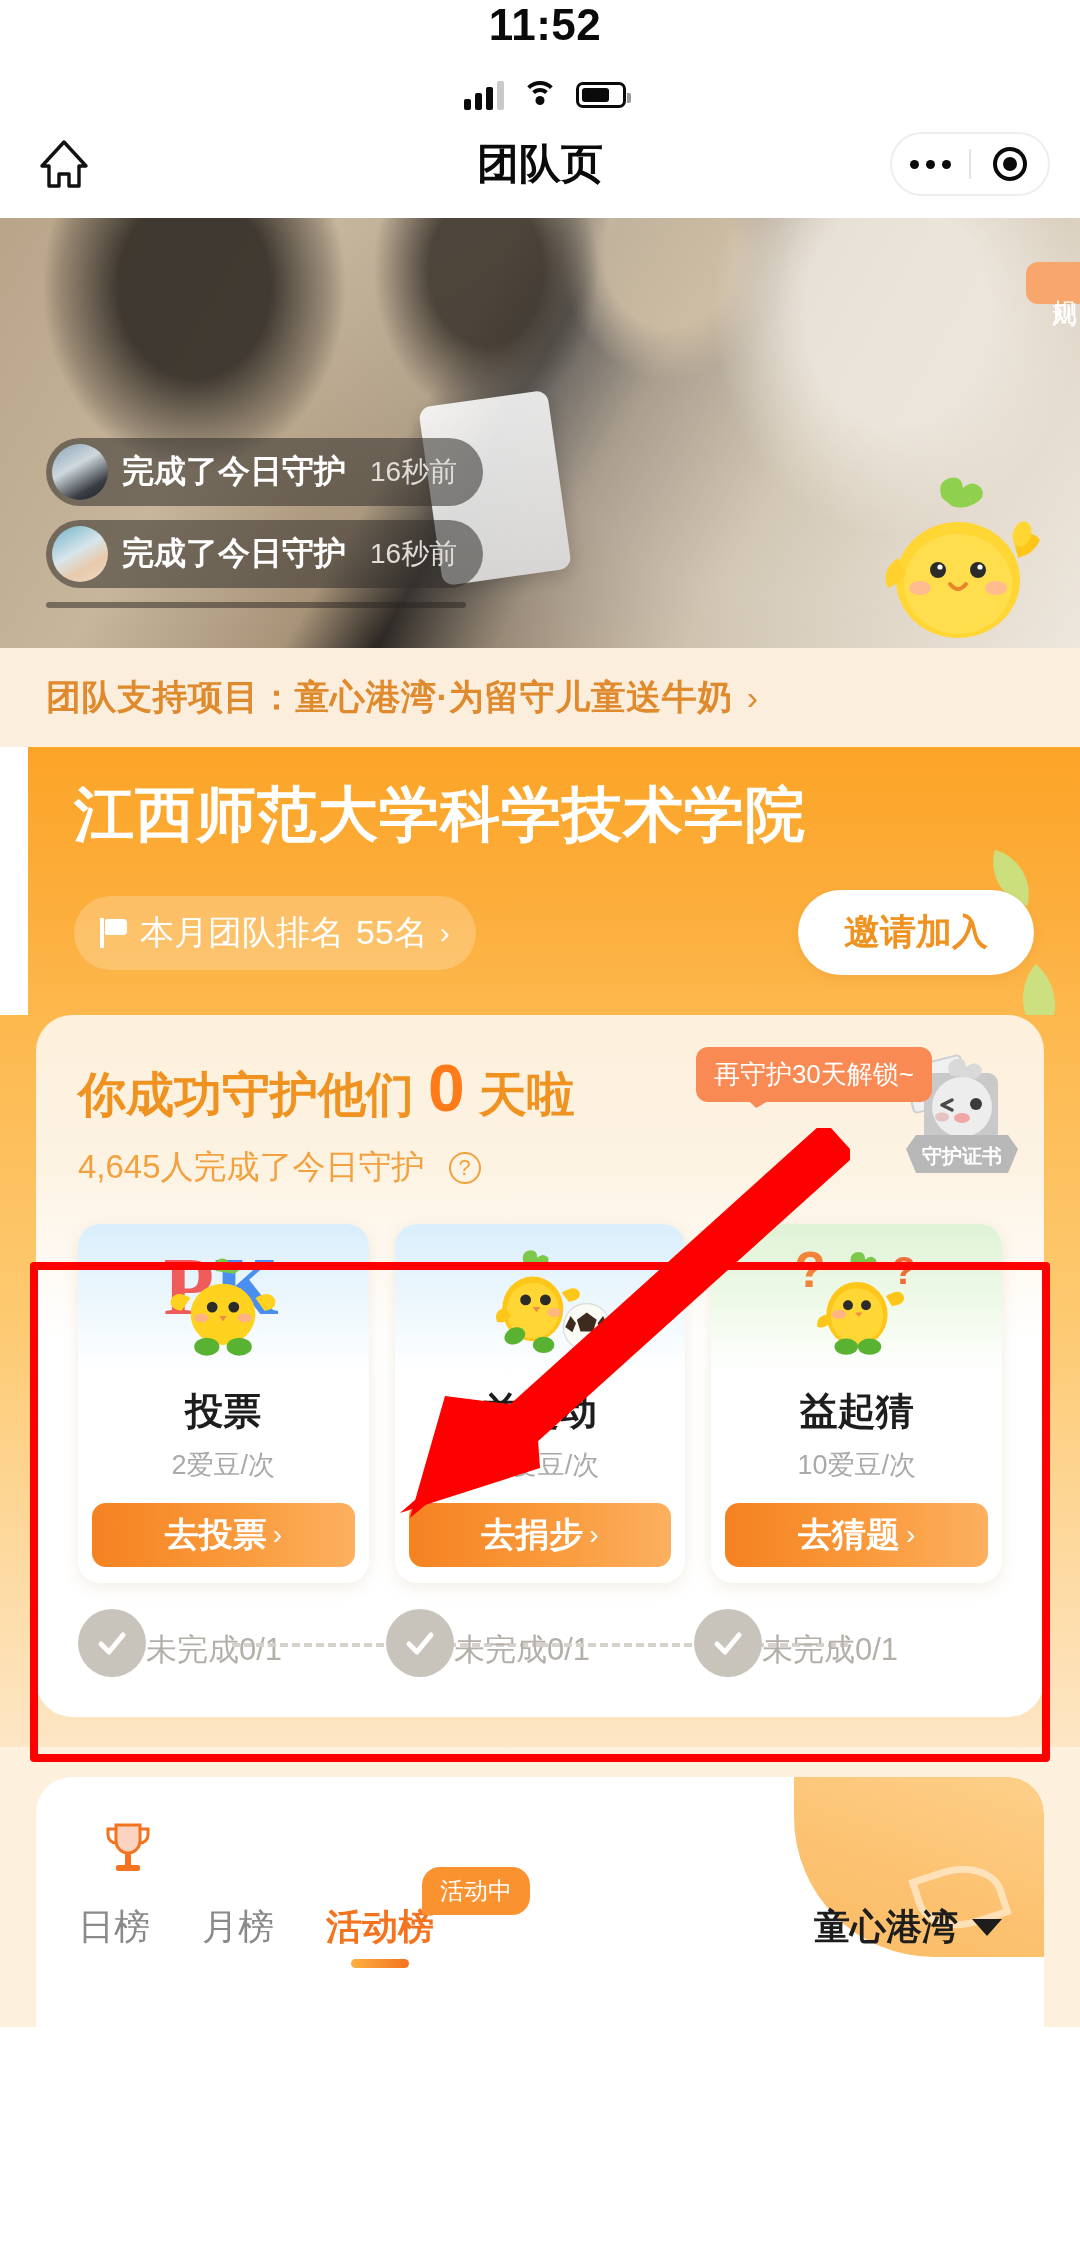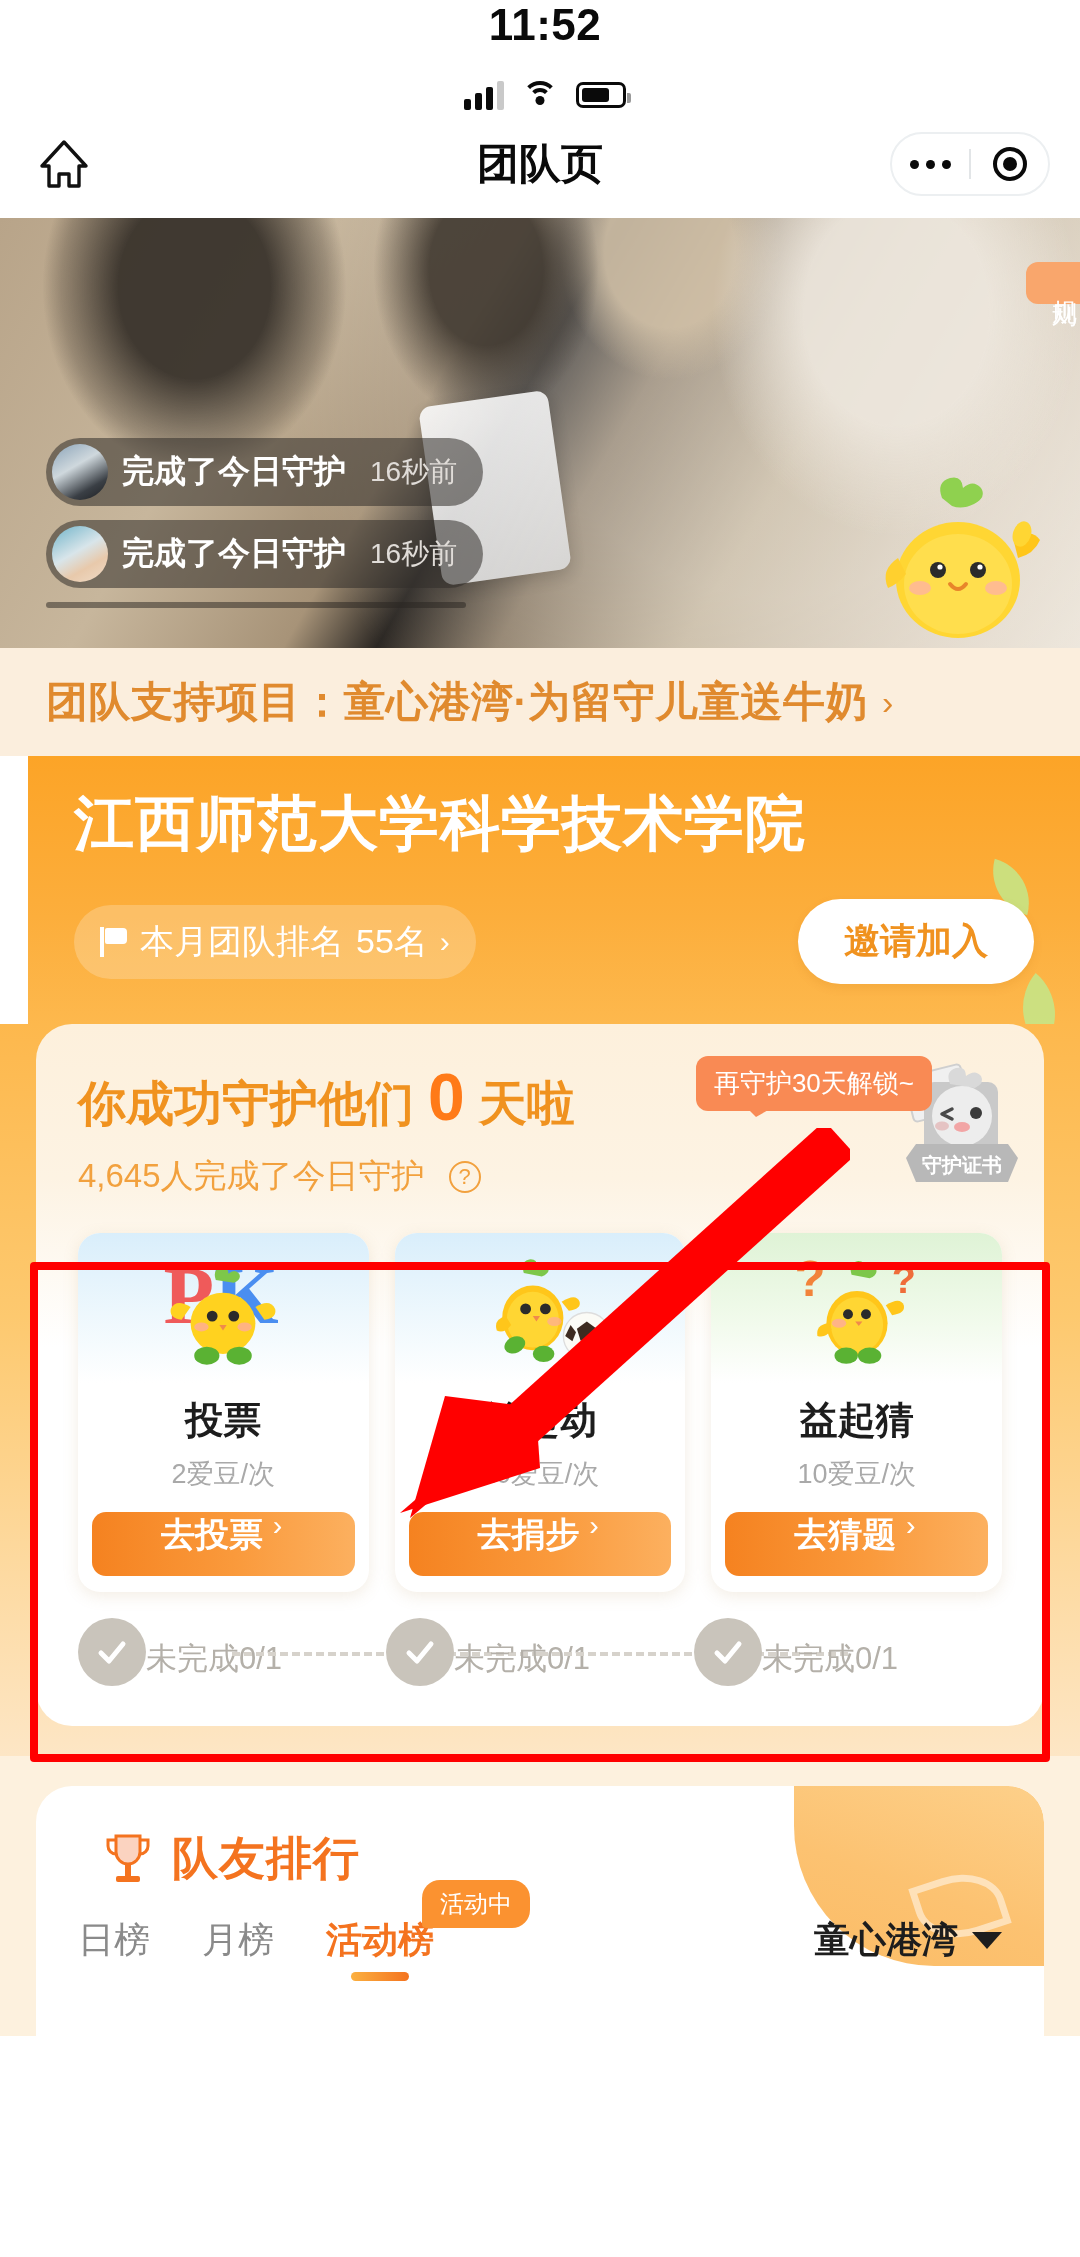--- a/index.html
+++ b/index.html
@@ -76,21 +76,21 @@
   .av1 { background:linear-gradient(150deg,#8aa3b8 0%,#cfd8dd 40%,#3a3f45 75%,#1b1d20 100%); }
   .av2 { background:linear-gradient(150deg,#6fb3c9 0%,#d8e5ea 45%,#e8c9ab 70%,#f0dcc8 100%); }
   .toast-txt { font-size:32px; color:#fff; font-weight:600; white-space:nowrap; }
   .toast-time { font-size:28px; color:#e0dcd8; margin-left:10px; font-weight:400; }
   .toast-bar { width:420px; height:6px; background:rgba(40,36,32,.5); border-radius:4px; margin-top:8px; }
   .chick-hero { position:absolute; right:36px; bottom:-4px; width:190px; height:180px; z-index:4; }
 
   
   .proj { background:#fbeedd; padding:26px 46px; display:flex; align-items:center;
     position:relative; z-index:3; }
-  .proj-txt { font-size:42px; color:#e08a2e; font-weight:700; letter-spacing:.5px; }
+  .proj-txt { font-size:35px; color:#e08a2e; font-weight:700; letter-spacing:.5px; }
   .proj-arr { font-size:34px; color:#e08a2e; margin-left:14px; font-weight:400; }
 
   
   .team { background:linear-gradient(180deg,#fca427 0%,#fcae3c 60%,#fdb84d 100%);
     padding:28px 46px 40px; position:relative; overflow:hidden;margin-left:28px; }
   .leaf { position:absolute; background:#c3e88a; border-radius:0 100% 0 100%; opacity:.85; }
   .lf1 { width:46px; height:46px; right:46px; top:108px; transform:rotate(15deg); }
   .lf2 { width:40px; height:40px; right:120px; top:176px; transform:rotate(-20deg); }
   .lf3 { width:54px; height:54px; right:14px; top:228px; transform:rotate(40deg); }
   .team-name { font-size:60px; font-weight:800; color:#fff; letter-spacing:1px;
@@ -127,24 +127,24 @@
 
   
   .tasks { display:flex; gap:26px; padding:34px 42px 10px; position:relative; z-index:2; }
   .tcard { flex:1; background:#fff; border-radius:22px; overflow:hidden;
     box-shadow:0 4px 16px rgba(180,140,90,.16); display:flex; flex-direction:column; }
   .tc-img { height:150px; display:flex; align-items:center; justify-content:center; position:relative; }
   .bg-blue { background:linear-gradient(180deg,#d9eefb 0%,#eef8fd 55%,#ffffff 100%); }
   .bg-green { background:linear-gradient(180deg,#dff3d6 0%,#f0faea 55%,#ffffff 100%); }
   .tc-name { text-align:center; font-size:38px; font-weight:700; color:#1d1d1d; margin-top:12px; }
   .tc-sub { text-align:center; font-size:27px; color:#a9a9a9; margin:10px 0 20px; }
-  .tc-btn { margin:0 14px 16px; height:64px; border-radius:14px; display:flex; align-items:flex-start;
+  .tc-btn { margin:0 14px 16px; height:64px; border-radius:14px; display:flex; align-items:center;
     justify-content:center; gap:6px;
     background:linear-gradient(90deg,#f58220 0%,#fa9a3c 55%,#fcb05f 100%);
-    color:#fff; font-size:34px; font-weight:700;font-family:Liberation Mono, monospace; }
+    color:#fff; font-size:34px; font-weight:700; }
   .tc-btn .ar { font-size:28px; font-weight:400; }
 
   
   .steps { display:flex; padding:16px 42px 40px; position:relative; }
   .step { flex:1; display:flex; align-items:center; position:relative; }
   .step-line { position:absolute; top:34px; left:50%; width:100%; height:0;
     border-top:4px dashed #d6d2cb; z-index:0; }
   .step:last-child .step-line { display:none; }
   .check { width:68px; height:68px; border-radius:50%; background:#c9c4bb; display:flex;
     align-items:center; justify-content:center; position:relative; z-index:1; }
@@ -433,21 +433,20 @@
     <div class="rank-card">
       <div class="rank-deco"></div>
       <div class="rank-head">
         <svg class="trophy" viewBox="0 0 52 58">
           <path d="M14 6 h24 v16 a12 12 0 0 1 -24 0z" fill="#fbd3c0" stroke="#f4731f" stroke-width="3"></path>
           <path d="M14 10 h-8 v6 a8 8 0 0 0 8 8" fill="none" stroke="#f4731f" stroke-width="3"></path>
           <path d="M38 10 h8 v6 a8 8 0 0 1 -8 8" fill="none" stroke="#f4731f" stroke-width="3"></path>
           <rect x="23" y="34" width="6" height="12" fill="#f4731f"></rect>
           <rect x="14" y="46" width="24" height="6" rx="2" fill="#f4731f"></rect>
         </svg>
-        <div class="rank-title">队友排行</div>
       </div>
       <div class="tabs">
         <div class="tab">日榜</div>
         <div class="tab">月榜</div>
         <div class="tab active">
           <span>活动榜</span>
           <span class="tab-badge">活动中</span>
         </div>
         <div class="proj-sel">
           <span class="proj-sel-txt">童心港湾</span>

